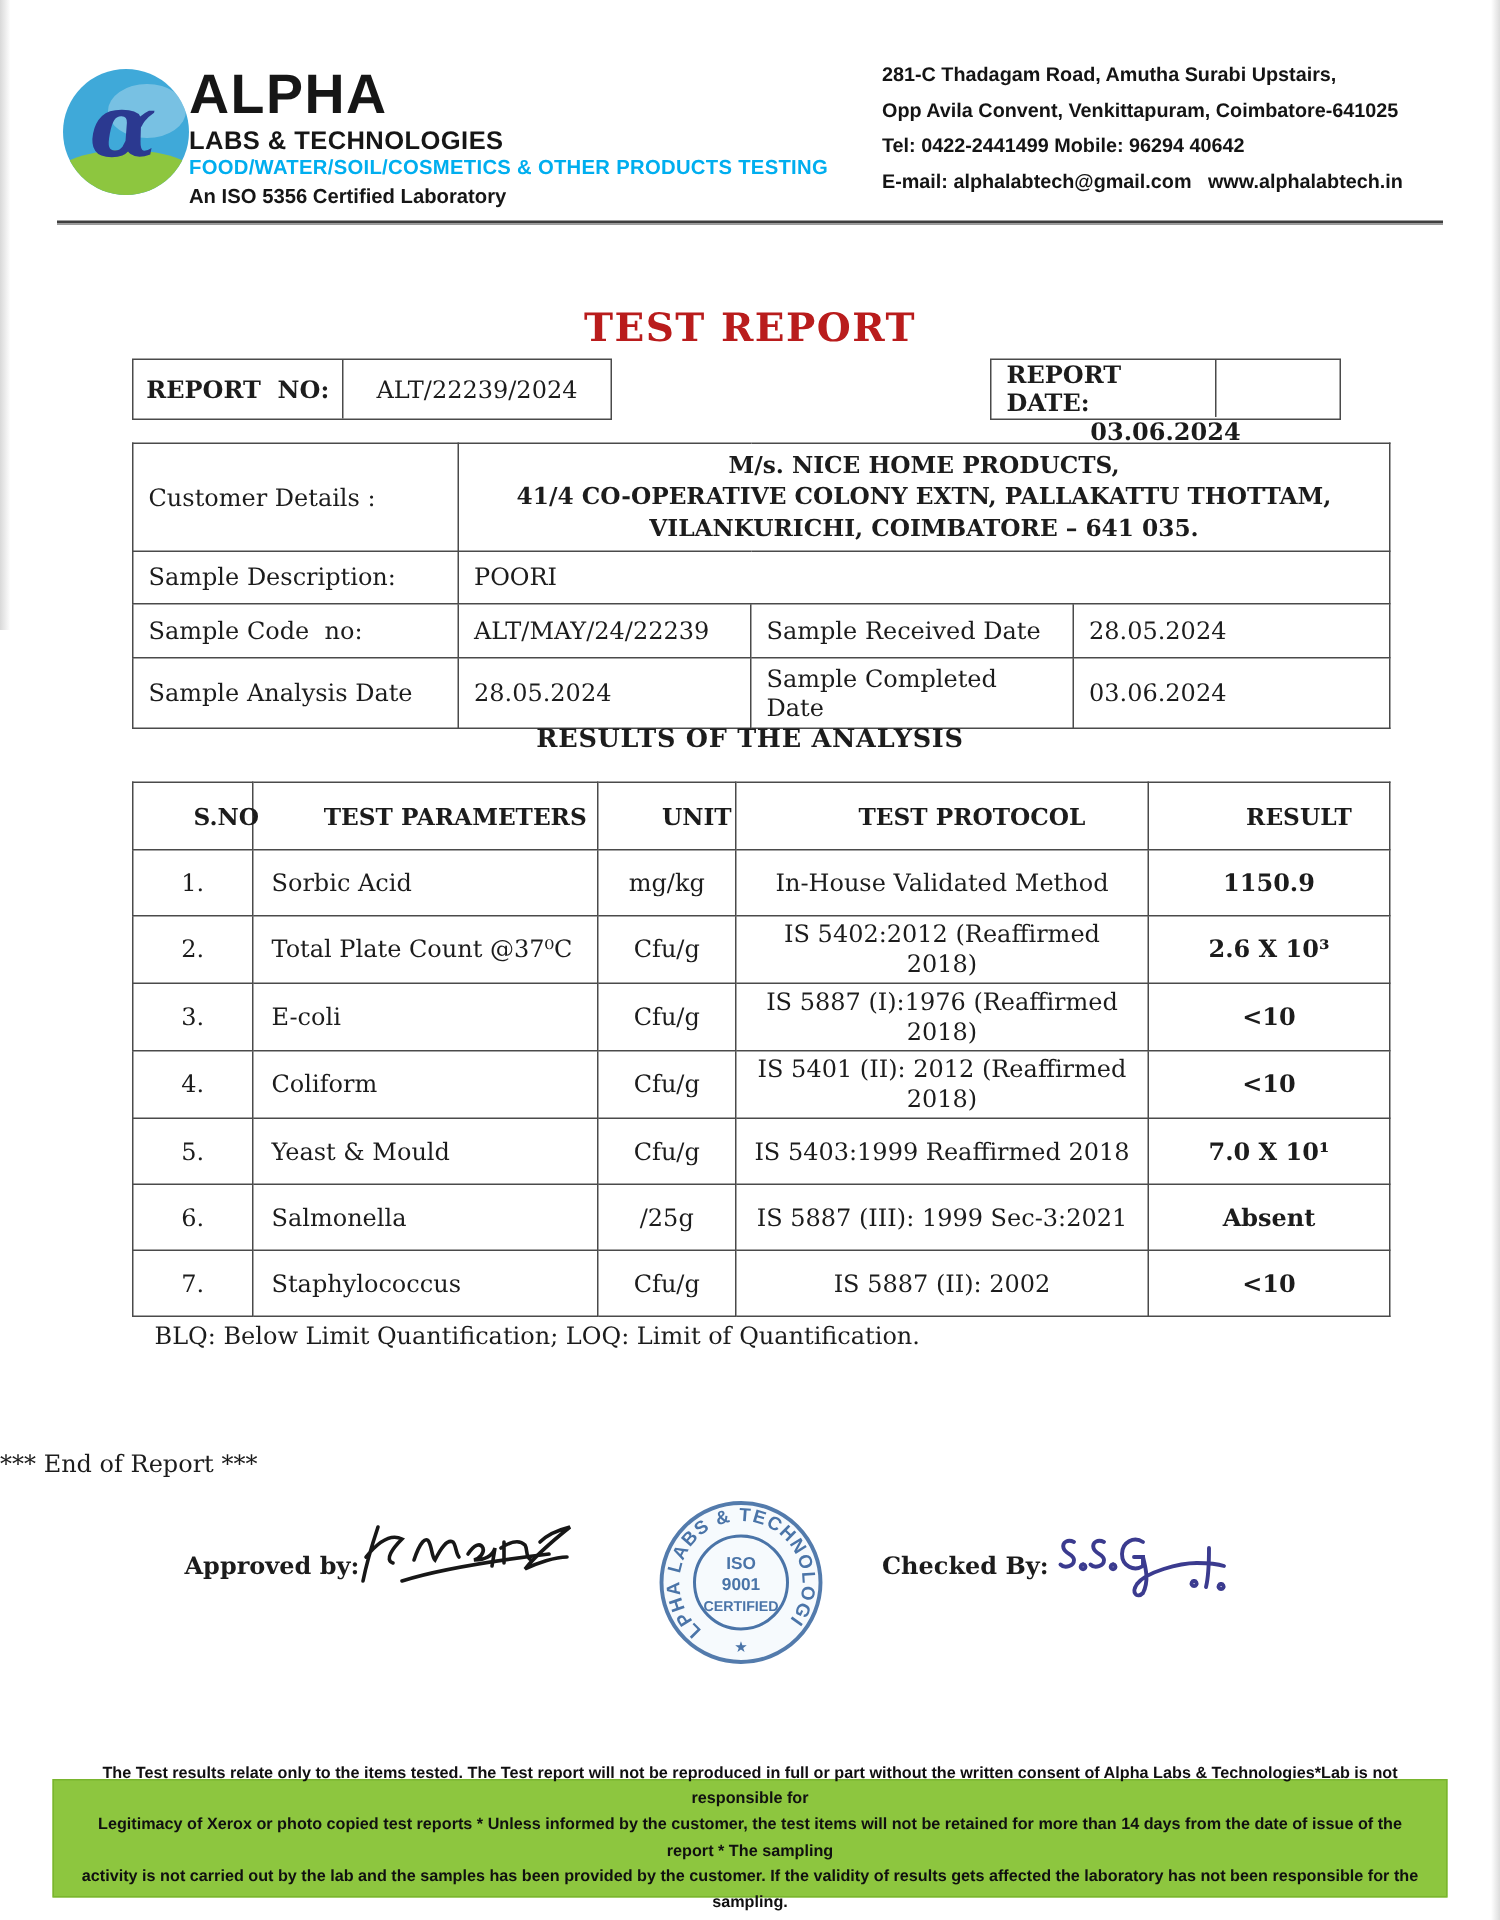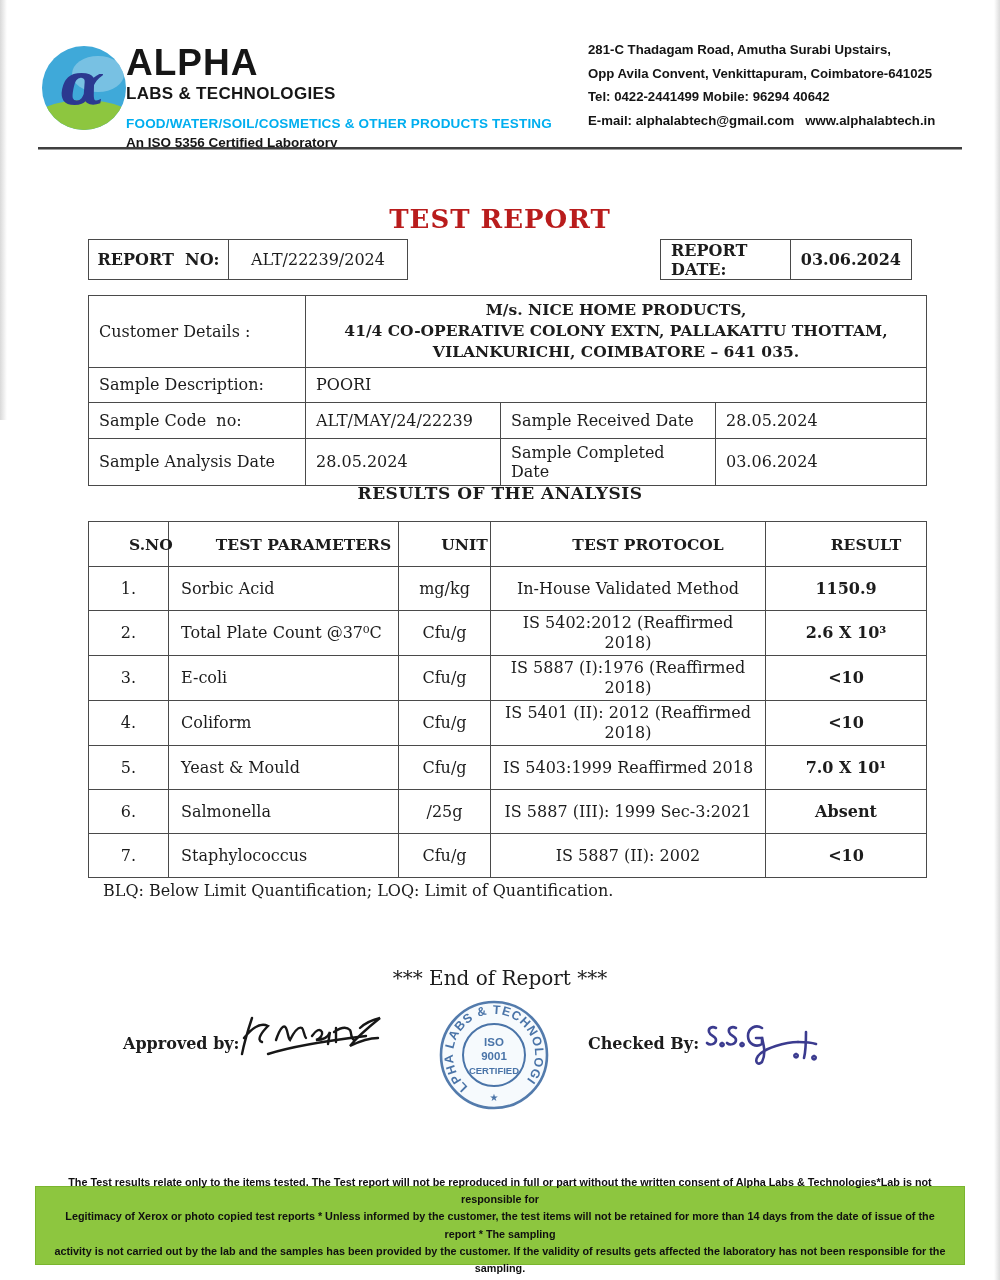--- a/index.html
+++ b/index.html
@@ -10,40 +10,40 @@
   .edge-left { position:absolute; left:0; top:0; width:7px; height:420px;
                background:linear-gradient(90deg,#d9d9d9,#ffffff); }
   .edge-right { position:absolute; right:0; top:0; width:6px; height:1280px;
                 background:linear-gradient(270deg,#dcdcdc,#ffffff); }
 
   
   .logo { position:absolute; left:40px; top:44px; width:88px; height:88px; }
   .brand { position:absolute; left:126px; top:44px; font-family:"Liberation Sans", sans-serif; }
   .brand .name { font-size:37px; font-weight:800; letter-spacing:1px; color:#161616; line-height:1.0; }
   .brand .sub { font-size:17px; font-weight:800; color:#161616; margin-top:3px; letter-spacing:.3px; }
-  .brand .services { font-size:13.5px; font-weight:800; color:#00AEEF; margin-top:12px; letter-spacing:.2px; }
+  .brand .services { font-size:13.5px; font-weight:800; color:#00AEEF; margin-top:0; letter-spacing:.2px; }
   .brand .iso { font-size:13.5px; font-weight:800; color:#161616; margin-top:4px; }
   .contact { position:absolute; left:588px; top:38px; width:392px;
              font-family:"Liberation Sans", sans-serif; font-size:13.2px;
              font-weight:800; color:#141414; line-height:1.78; }
   .header-rule { position:absolute; left:38px; right:38px; top:147px;
                  height:3px; border-top:2px solid #3f3f3f; border-bottom:1px solid #9a9a9a; }
 
   
   .doc-title { position:absolute; top:204px; width:100%; text-align:center;
                font-size:26px; font-weight:800; letter-spacing:1px; color:#b91c1c; }
   .meta-box { position:absolute; top:239px; height:41px; display:flex;
               border:1.6px solid #4a4a4a; background:#fff; }
   .meta-box .lbl { font-weight:800; font-size:16px; display:flex; align-items:center;
                    justify-content:center; border-right:1.6px solid #4a4a4a; padding:0 10px; }
   .meta-box .val { font-size:16px; display:flex; align-items:center; justify-content:center; padding:0 10px; }
   .meta-no { left:88px; width:320px; }
   .meta-no .lbl { width:140px; }
   .meta-no .val { flex:1; }
-  .meta-date { left:660px; width:252px; }
+  .meta-date { left:660px; width:234px;flex-direction:column; }
   .meta-date .lbl { width:150px; }
   .meta-date .val { flex:1; font-weight:800; }
 
   
   table { border-collapse:collapse; table-layout:fixed; }
   td, th { border:1.6px solid #4a4a4a; font-size:16px; color:#1c1c1c;padding-left:40px; }
 
   .cust-table { position:absolute; left:88px; top:295px; width:838px; }
   .cust-table td { padding:4px 10px; text-align:left; vertical-align:middle;margin-top:18px; }
   .cust-table .center-bold { text-align:center; font-weight:800; font-size:15.5px; line-height:1.35; }
@@ -52,21 +52,21 @@
                      font-size:17px; font-weight:800; letter-spacing:.5px; }
   .results-table { position:absolute; left:88px; top:521px; width:838px; }
   .results-table th { font-weight:800; font-size:15.5px; height:45px; text-align:center; }
   .results-table td { height:44px; text-align:center; padding:2px 6px; line-height:1.25; }
   .results-table td.c-parameter { text-align:left; padding-left:12px; }
   .results-table td.c-result { font-weight:800; }
 
   .note { position:absolute; left:103px; top:881px; font-size:16px; }
 
   
-  .end-report { position:absolute; top:966px; width:100%; text-align:center; font-size:20px; }
+  .end-report { position:absolute; top:966px; width:100%; font-size:16px; }
   .sig-label { position:absolute; font-size:16px; font-weight:800; }
   .approved-label { left:123px; top:1034px; }
   .checked-label { left:588px; top:1034px; }
   .sig { position:absolute; }
   .sig-approved { left:238px; top:1002px; }
   .sig-checked { left:700px; top:1012px; }
   .stamp { position:absolute; left:437px; top:995px; width:114px; height:122px; }
 
   .disclaimer { position:absolute; left:35px; top:1186px; width:930px; height:79px;
                 background:#8DC63F; display:flex; align-items:center; justify-content:center;

